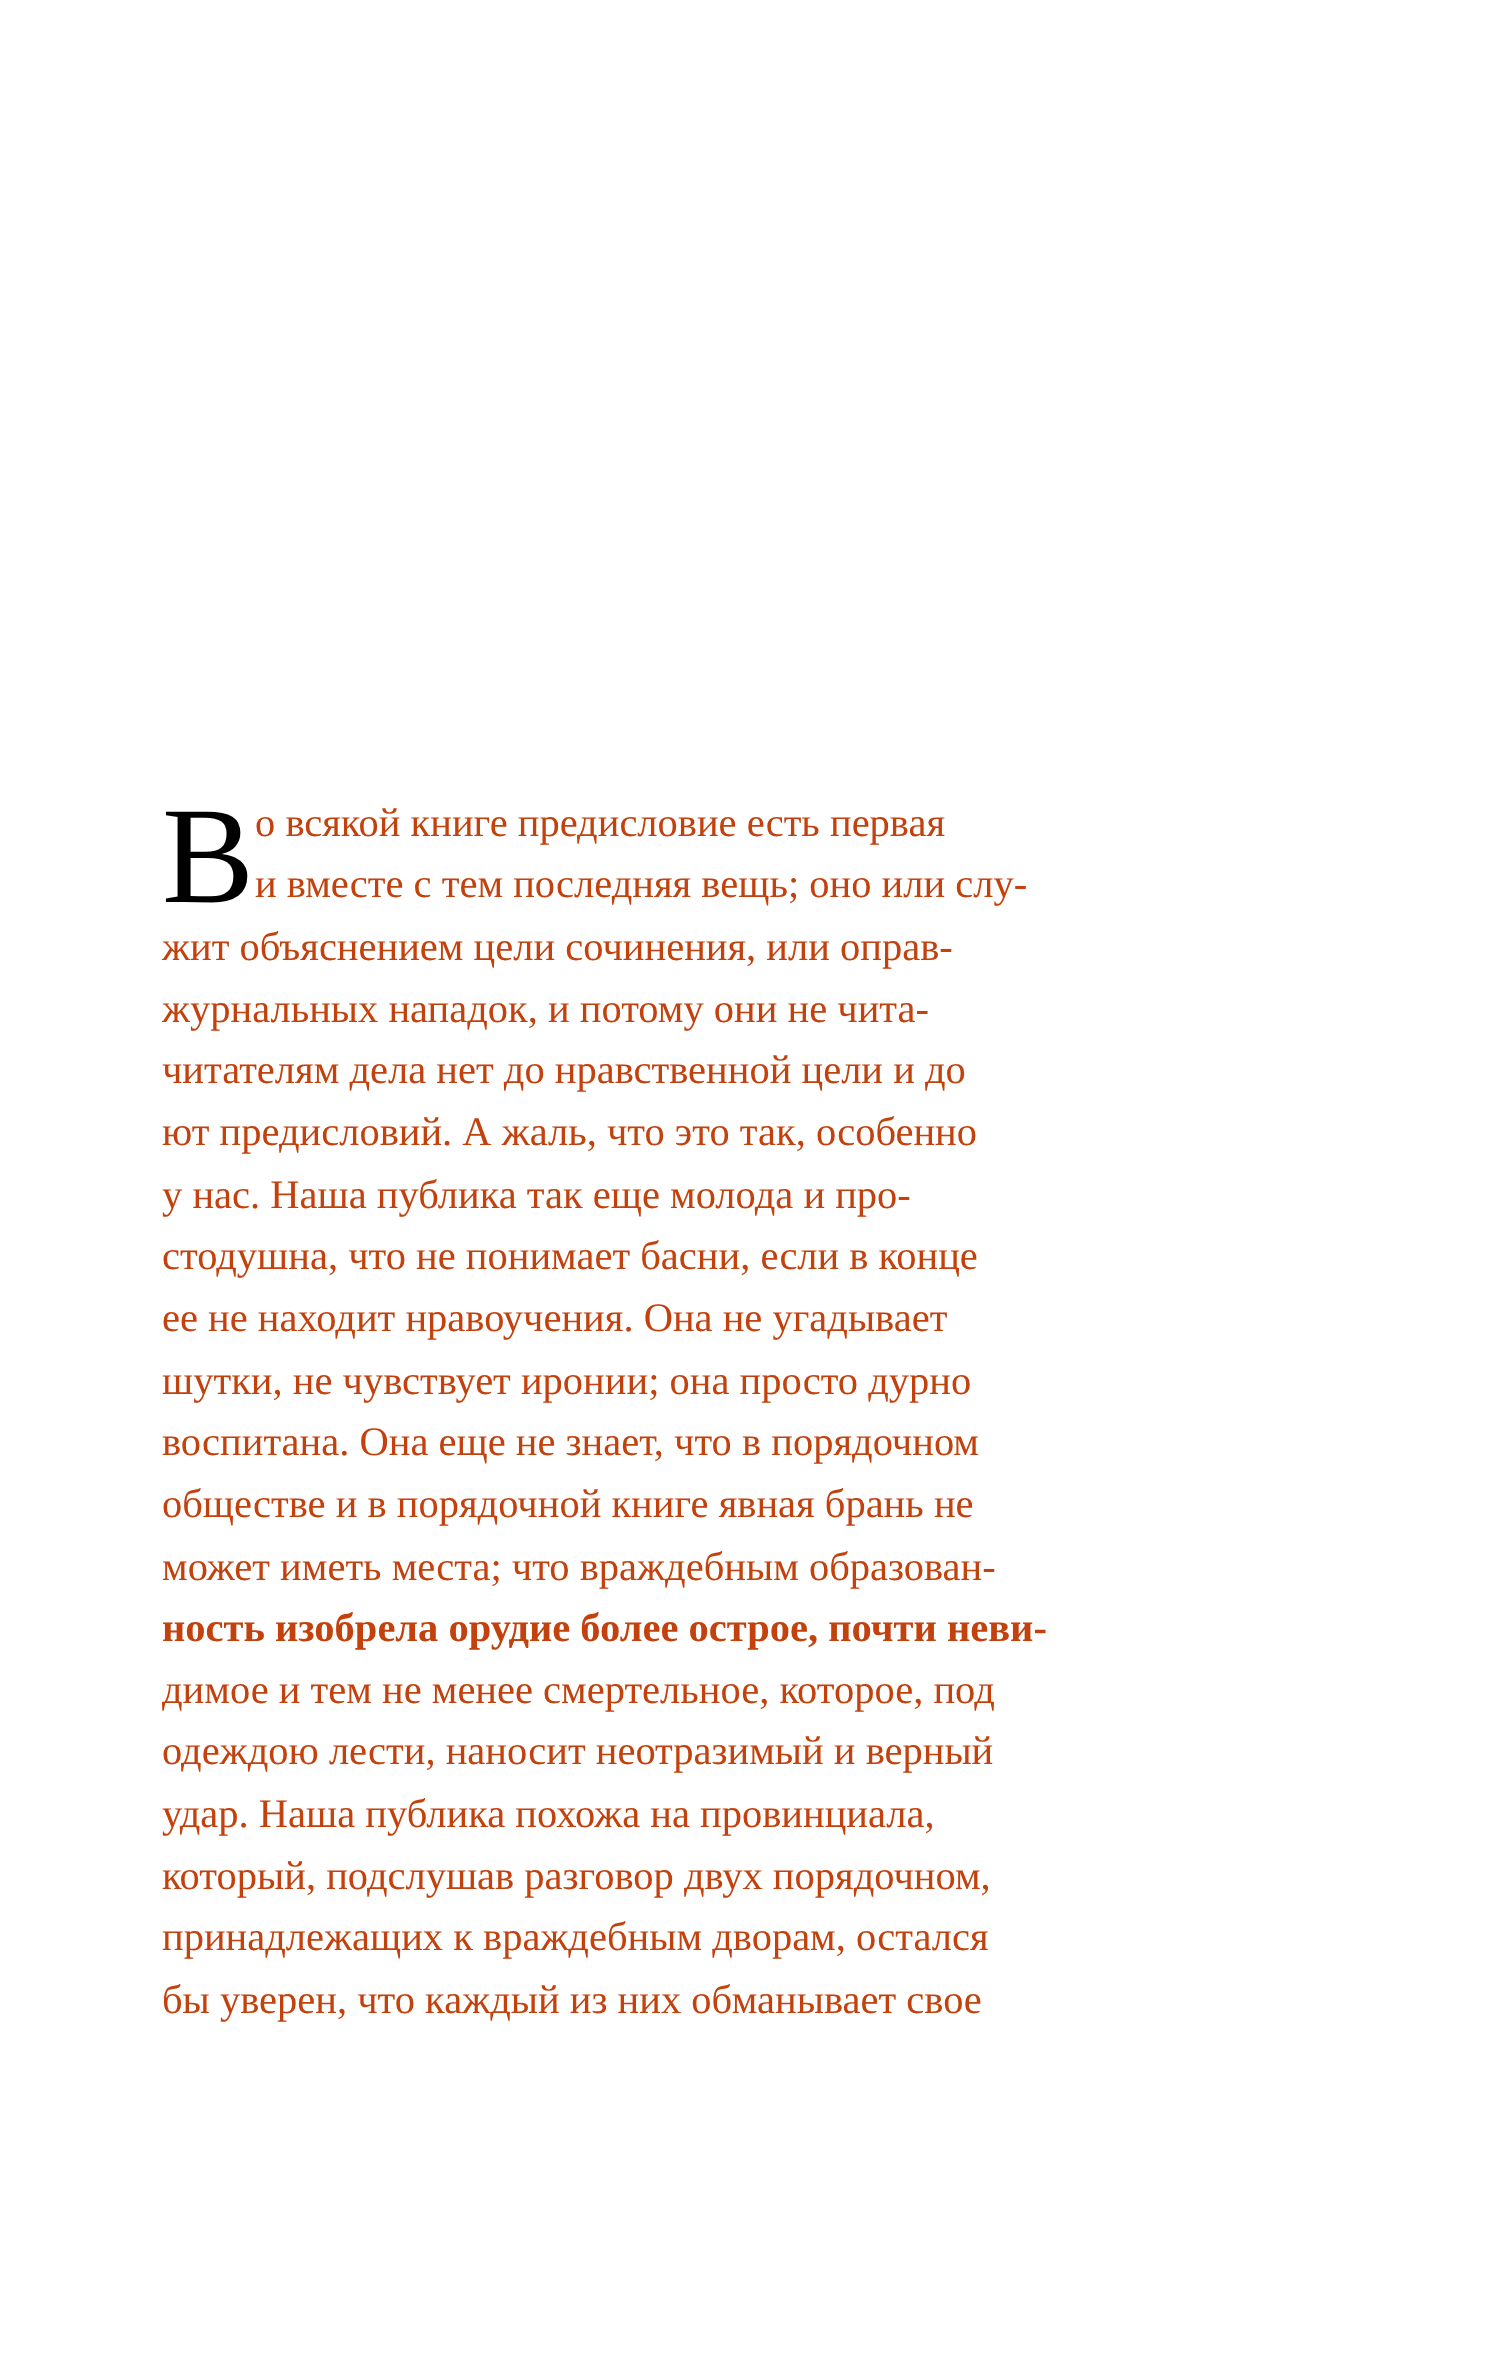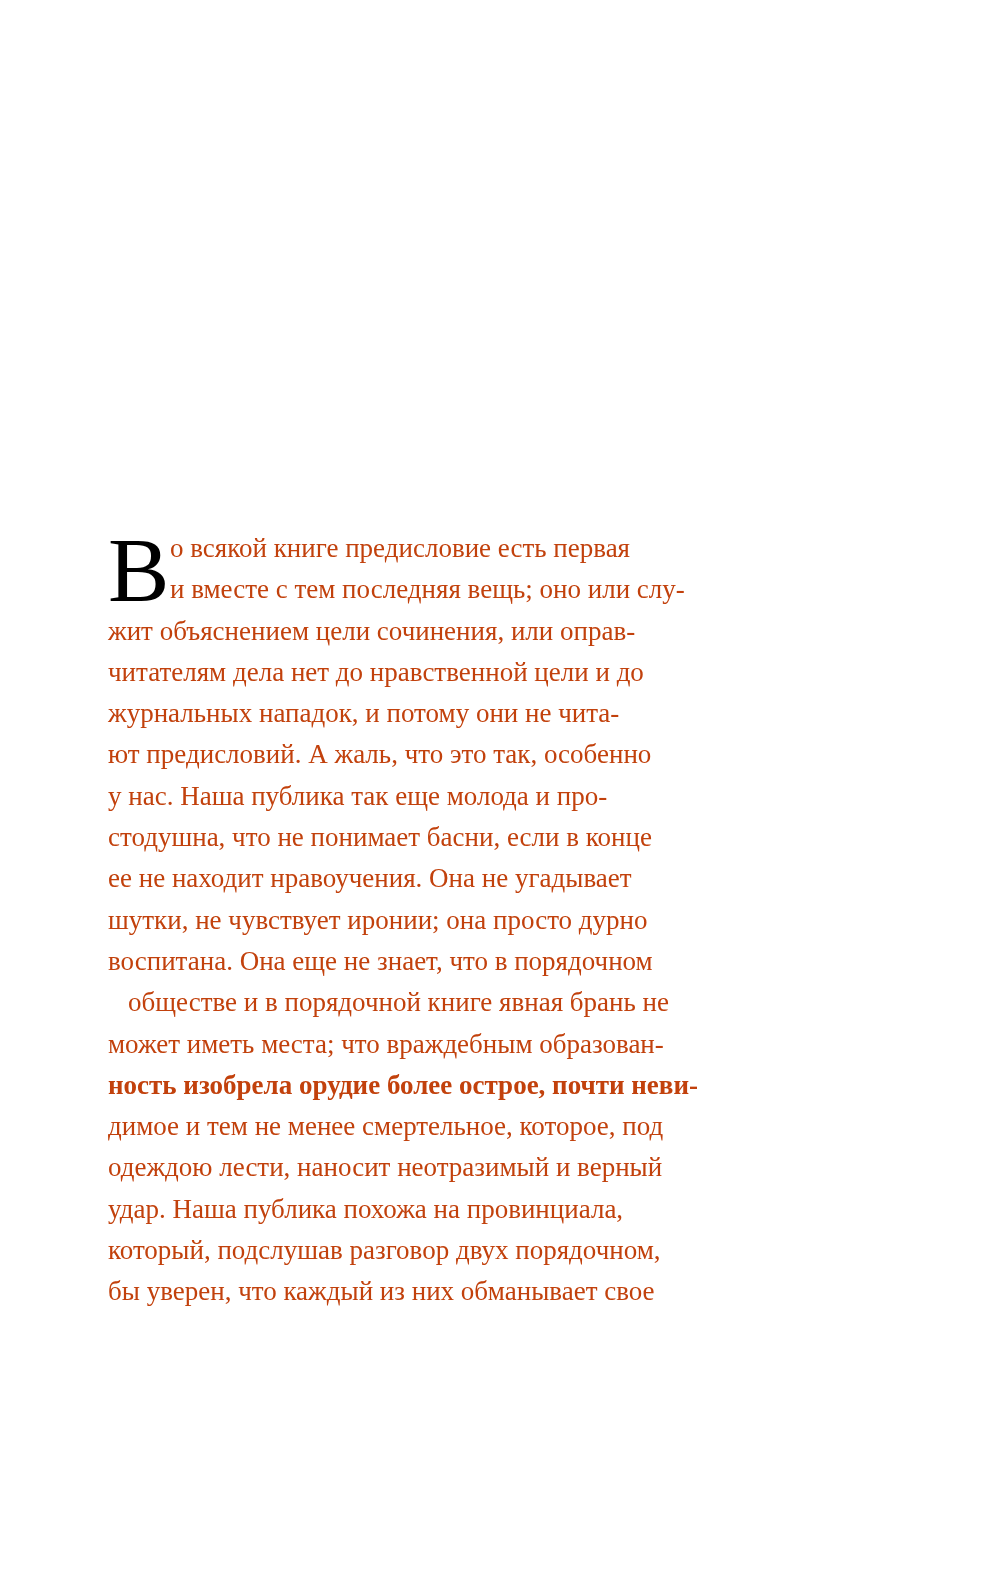--- a/index.html
+++ b/index.html
@@ -44,31 +44,32 @@
 </head>
 <body>
 
 <div class="page">
   <div class="textblock">
     <span class="dropcap">В</span>
     <div>
         <div class="line indented" style="word-spacing: 0px;">о всякой книге предисловие есть первая</div>
         <div class="line indented" style="word-spacing: 0px;">и вместе с тем последняя вещь; оно или слу-</div>
         <div class="line" style="word-spacing: 0px;">жит объяснением цели сочинения, или оправ-</div>
+        <div class="line" style="word-spacing: 0px;">журнальных нападок, и потому они не чита-</div>
         <div class="line" style="word-spacing: 0px;">читателям дела нет до нравственной цели и до</div>
-        <div class="line" style="word-spacing: 0px;">журнальных нападок, и потому они не чита-</div>
         <div class="line" style="word-spacing: 0px;">ют предисловий. А жаль, что это так, особенно</div>
         <div class="line" style="word-spacing: 0px;">у нас. Наша публика так еще молода и про-</div>
         <div class="line" style="word-spacing: 0px;">стодушна, что не понимает басни, если в конце</div>
         <div class="line" style="word-spacing: 0px;">ее не находит нравоучения. Она не угадывает</div>
         <div class="line" style="word-spacing: 0px;">шутки, не чувствует иронии; она просто дурно</div>
         <div class="line" style="word-spacing: 0px;">воспитана. Она еще не знает, что в порядочном</div>
-        <div class="line" style="word-spacing: 0px; margin-left: 20px;">обществе и в порядочной книге явная брань не</div>
+        <div class="line" style="word-spacing: 0px;">обществе и в порядочной книге явная брань не</div>
         <div class="line" style="word-spacing: 0px;">может иметь места; что враждебным образован-</div>
         <div class="line" style="word-spacing: 0px; font-weight: bold;">ность изобрела орудие более острое, почти неви-</div>
         <div class="line" style="word-spacing: 0px;">димое и тем не менее смертельное, которое, под</div>
         <div class="line" style="word-spacing: 0px;">одеждою лести, наносит неотразимый и верный</div>
         <div class="line" style="word-spacing: 0px;">удар. Наша публика похожа на провинциала,</div>
         <div class="line" style="word-spacing: 0px;">который, подслушав разговор двух порядочном,</div>
+        <div class="line" style="word-spacing: 0px;">принадлежащих к враждебным дворам, остался</div>
         <div class="line" style="word-spacing: 0px;">бы уверен, что каждый из них обманывает свое</div>
       </div>
   </div>
 </div>
 
 </body></html>

